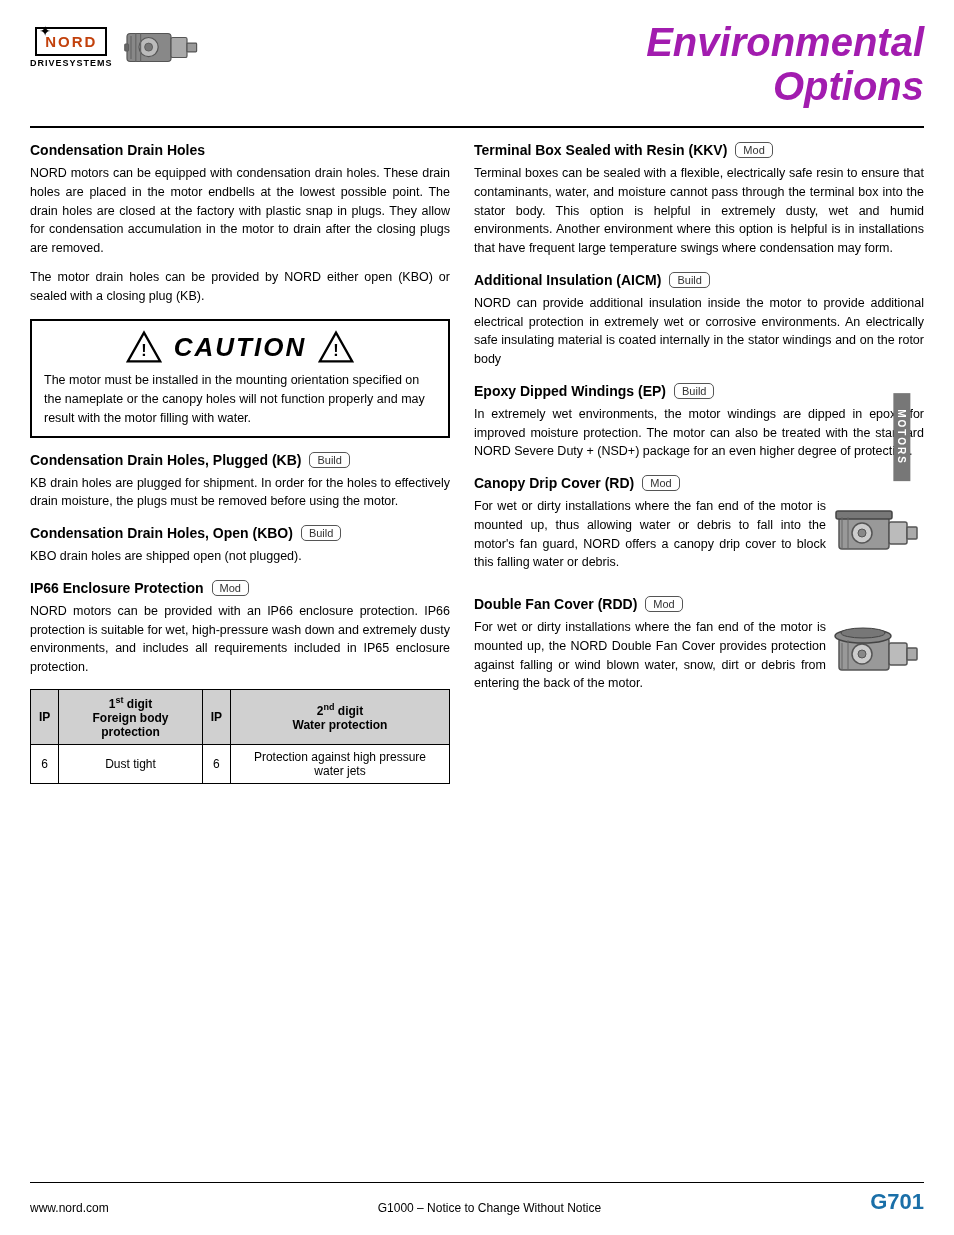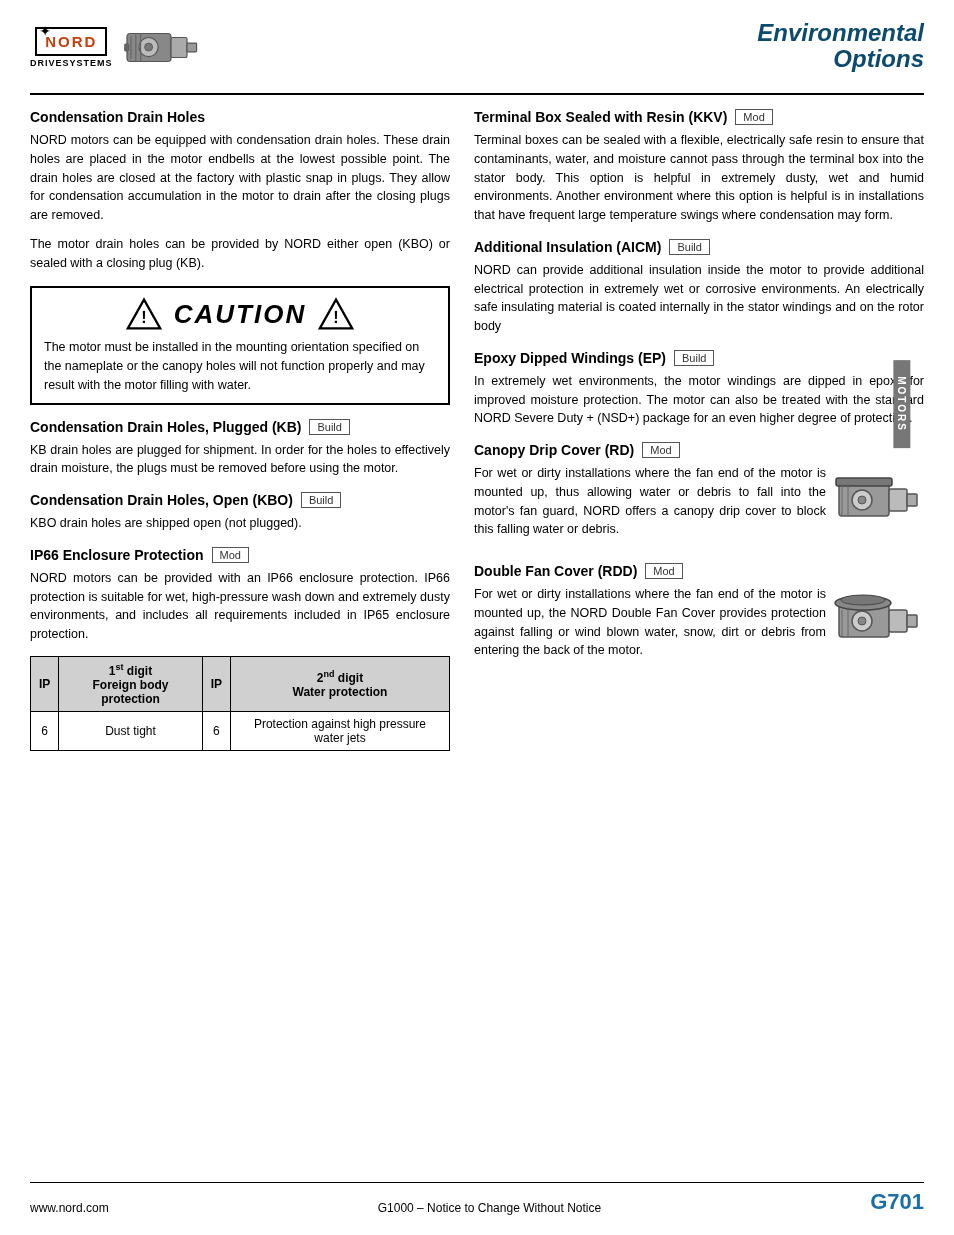--- a/index.html
+++ b/index.html
@@ -59,23 +59,23 @@
       margin-top: 2px;
     }
     .motor-icon {
       width: 80px;
       height: 55px;
     }
     .title-area {
       text-align: right;
     }
     .title-main {
-      font-size: 24px;
+      font-size: 40px;
       font-weight: 900;
-      color: #0c4a6e;
+      color: #a21caf;
       font-style: italic;
       line-height: 1.1;
     }
     
     .divider {
       border: none;
       border-top: 2px solid #000;
       margin: 8px 0 14px 0;
     }
     
@@ -101,21 +101,21 @@
       align-items: flex-end;
       gap: 8px;
       margin-bottom: 6px;
     }
     .section-title-row .section-title {
       margin-bottom: 0;
     }
     .badge {
       display: inline-block;
       border: 1.5px solid #555;
-      border-radius: 0;
+      border-radius: 5px;
       padding: 1px 7px;
       font-size: 11px;
       font-weight: normal;
       color: #333;
       white-space: nowrap;
     }
     .badge-mod { }
     .badge-build { }
     .body-text {
       font-size: 12.5px;

